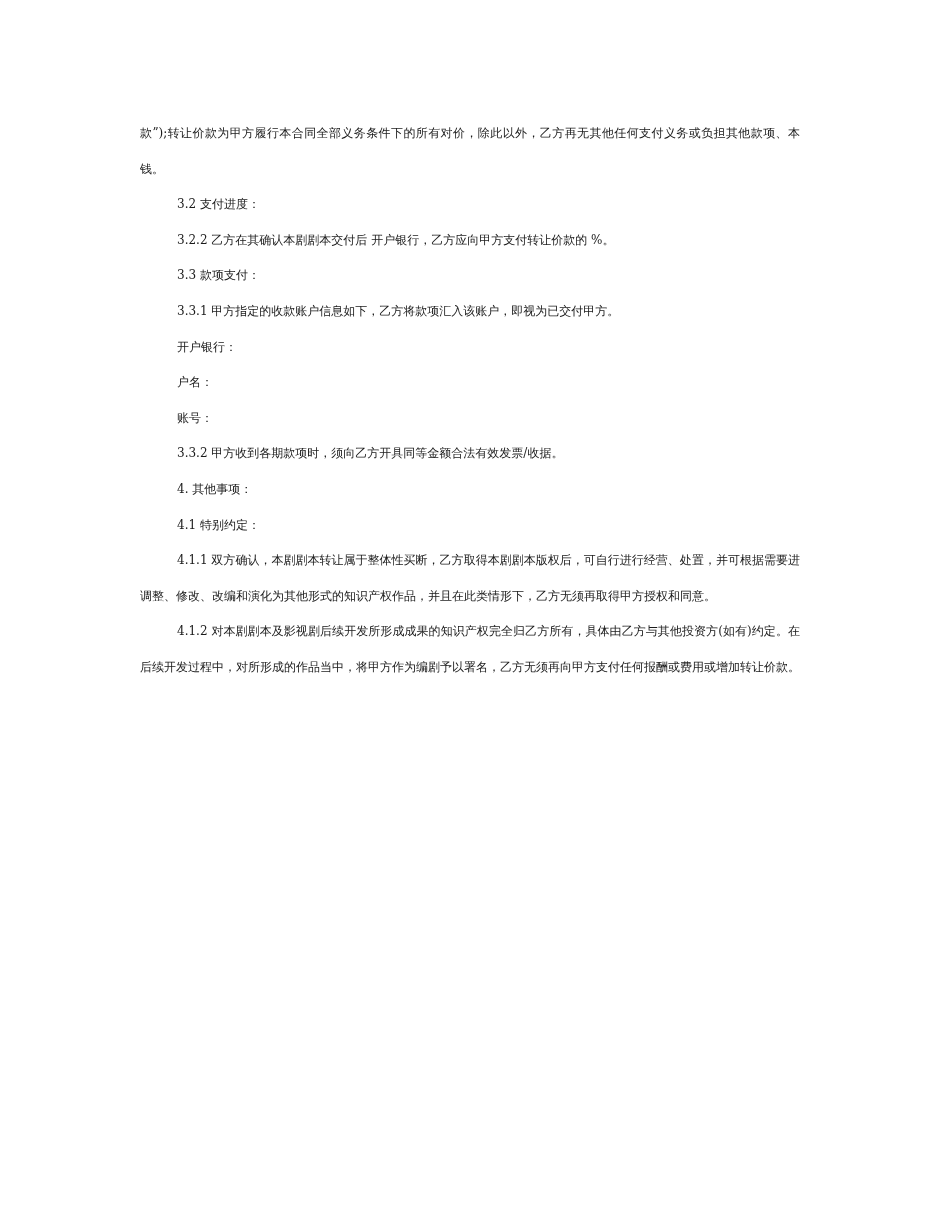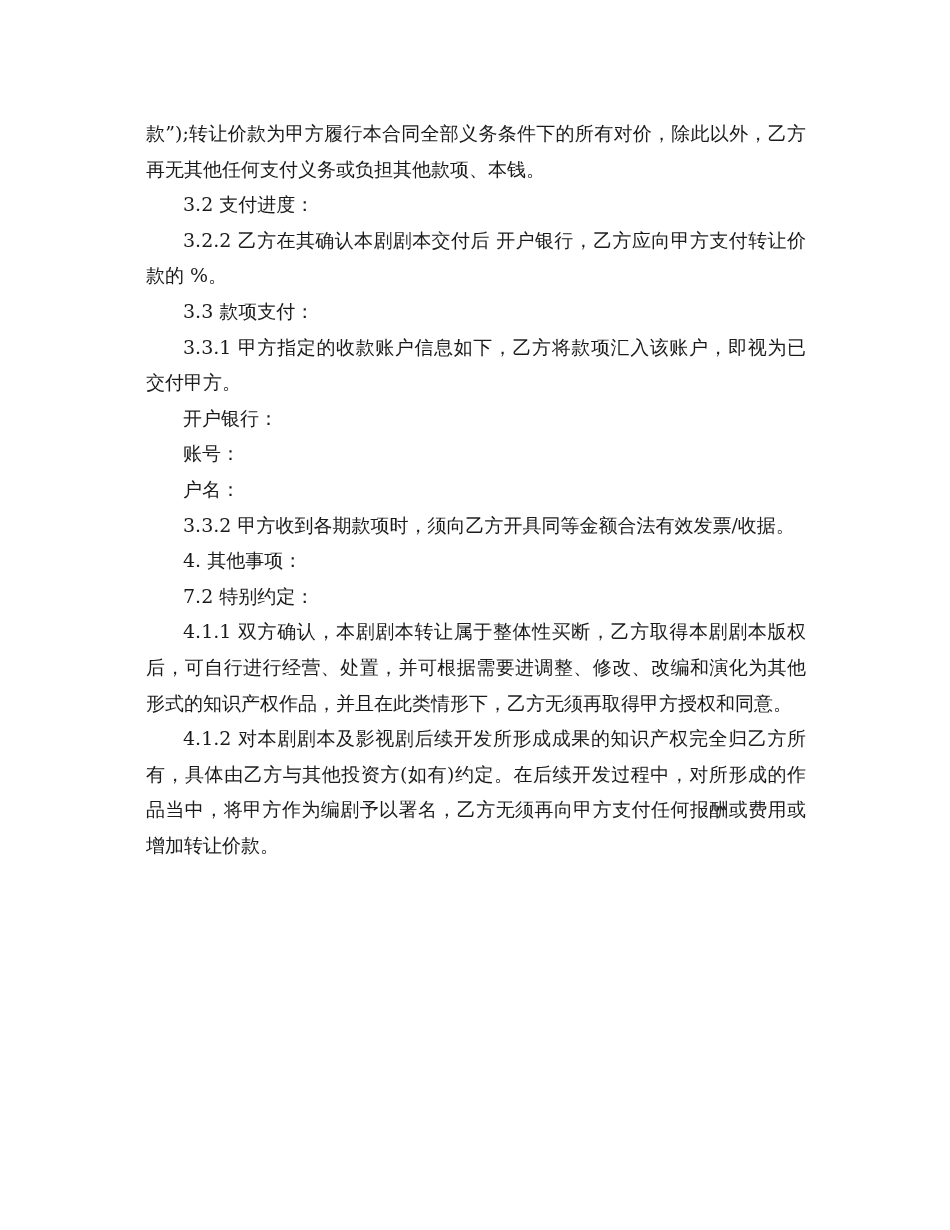--- a/index.html
+++ b/index.html
@@ -1,35 +1,35 @@
 <!DOCTYPE html>
 <html><head>
   <meta charset="utf-8">
   <style>
     html, body { margin: 0; padding: 0; background: #ffffff; }
     body { width: 950px; height: 1230px; position: relative; overflow: hidden; }
     .page {
-      position: absolute; left: 146px; top: 116px; width: 660px;
+      position: absolute; left: 140px; top: 116px; width: 660px;
       font-family: "DejaVu Serif", "Liberation Serif", serif;
-      font-size: 19px; color: #1a1a1a;
+      font-size: 12px; color: #1a1a1a;
       line-height: 35.6px;
     }
     .para { margin: 0; padding: 0; text-align: justify; }
     .indent { text-indent: 37px; }
   </style>
 </head>
 <body>
 
 <div class="page">
   <p class="para">款”);转让价款为甲方履行本合同全部义务条件下的所有对价，除此以外，乙方再无其他任何支付义务或负担其他款项、本钱。</p>
   <p class="para indent">3.2 支付进度：</p>
   <p class="para indent">3.2.2 乙方在其确认本剧剧本交付后 开户银行，乙方应向甲方支付转让价款的 %。</p>
   <p class="para indent">3.3 款项支付：</p>
   <p class="para indent">3.3.1 甲方指定的收款账户信息如下，乙方将款项汇入该账户，即视为已交付甲方。</p>
   <p class="para indent">开户银行：</p>
+  <p class="para indent">户名：</p>
   <p class="para indent">账号：</p>
-  <p class="para indent">户名：</p>
   <p class="para indent">3.3.2 甲方收到各期款项时，须向乙方开具同等金额合法有效发票/收据。</p>
   <p class="para indent">4. 其他事项：</p>
-  <p class="para indent">7.2 特别约定：</p>
+  <p class="para indent">4.1 特别约定：</p>
   <p class="para indent">4.1.1 双方确认，本剧剧本转让属于整体性买断，乙方取得本剧剧本版权后，可自行进行经营、处置，并可根据需要进调整、修改、改编和演化为其他形式的知识产权作品，并且在此类情形下，乙方无须再取得甲方授权和同意。</p>
   <p class="para indent">4.1.2 对本剧剧本及影视剧后续开发所形成成果的知识产权完全归乙方所有，具体由乙方与其他投资方(如有)约定。在后续开发过程中，对所形成的作品当中，将甲方作为编剧予以署名，乙方无须再向甲方支付任何报酬或费用或增加转让价款。</p>
 </div>
 
 </body></html>

